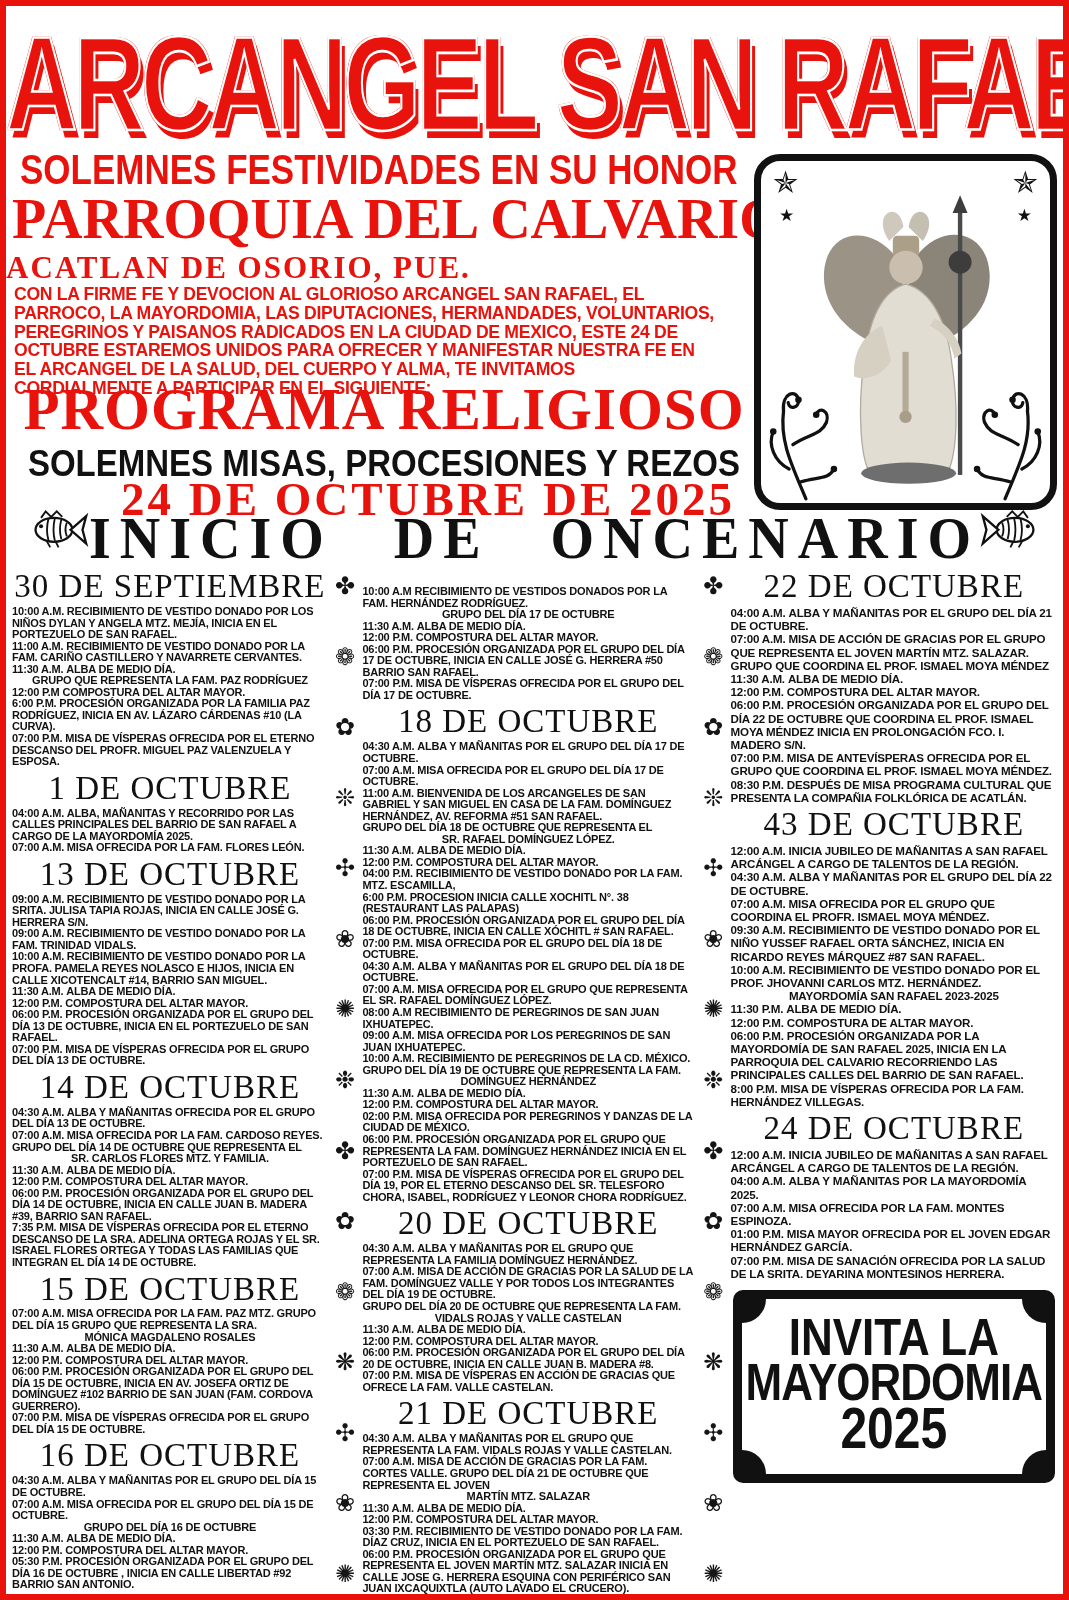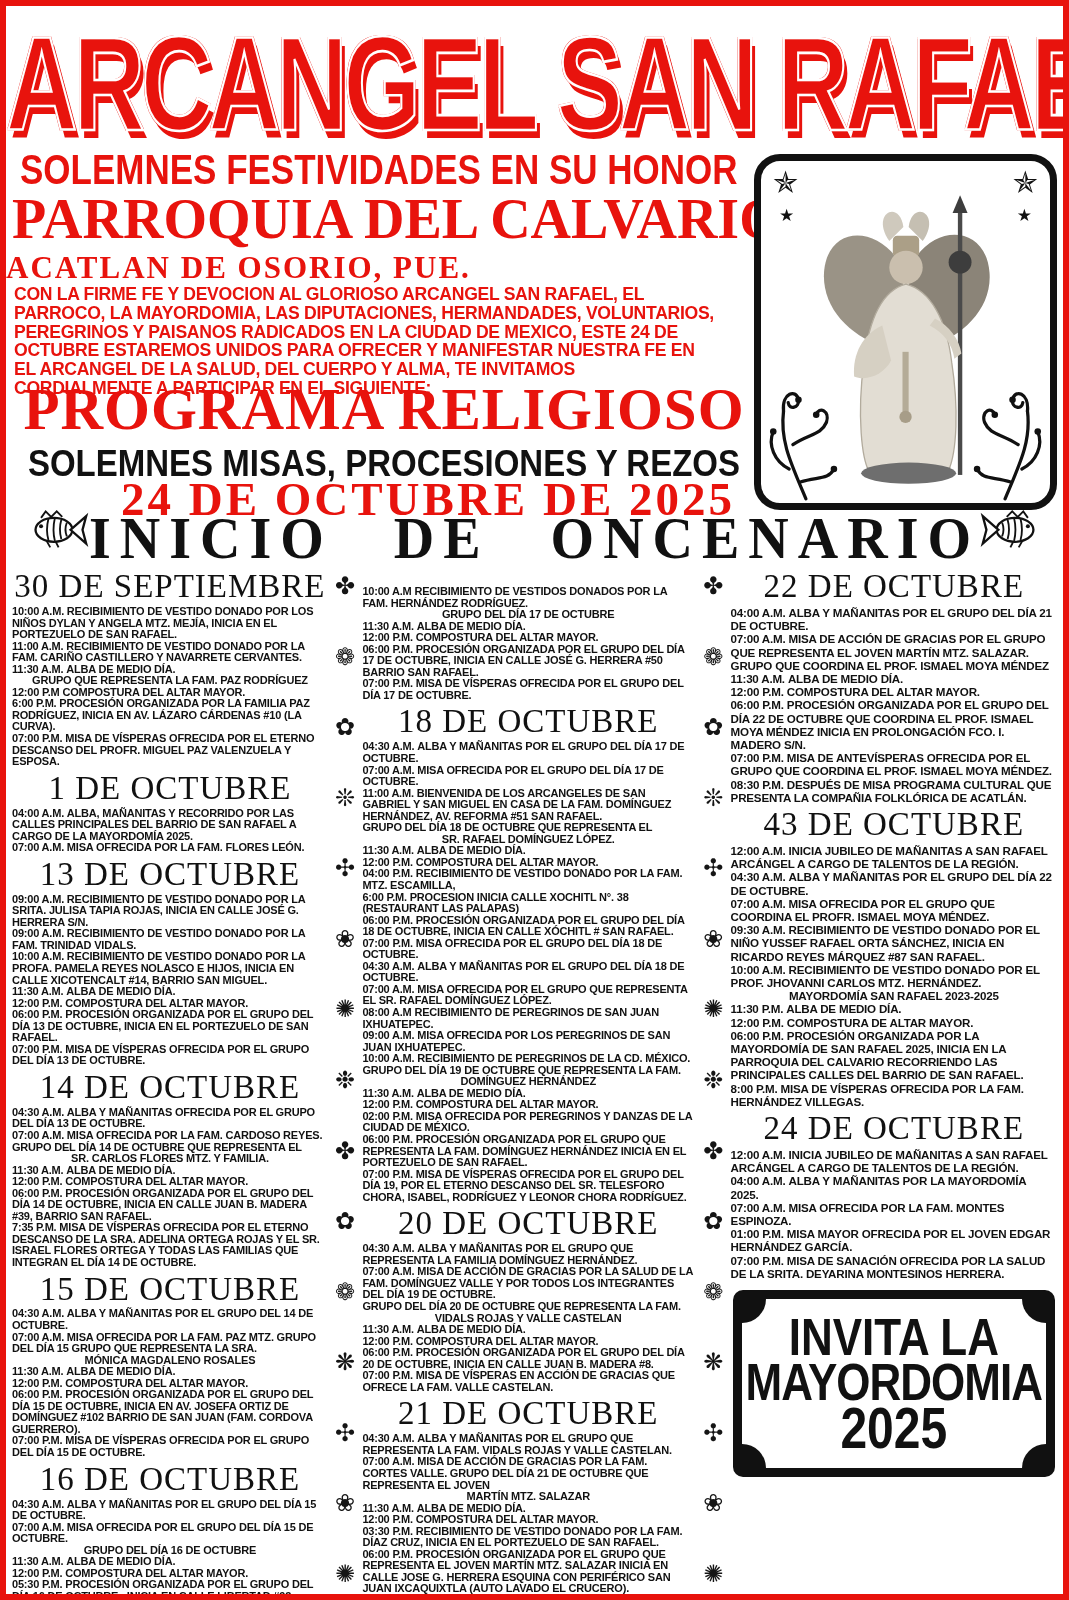--- a/index.html
+++ b/index.html
@@ -55,21 +55,21 @@
         align-items:center;padding:8px 0;font-family:"DejaVu Sans",sans-serif;font-size:24px;
         color:#151515;line-height:1;}
   .day-heading{font-family:"Liberation Serif",serif;font-weight:normal;font-size:33px;line-height:1.12;
         letter-spacing:1px;text-align:center;color:#111;margin:2px 0 1px;white-space:nowrap;}
   .entry{margin:0;color:#111;font-weight:bold;font-size:11px;line-height:1.05;letter-spacing:-0.2px;}
   .col3 .entry{font-size:11.6px;line-height:1.14;}
   .entry.center{text-align:center;}
   .entry .time{font-weight:800;}
   
   .ticket{position:relative;margin:10px 2px 0 2px;border:9px solid #111;border-radius:10px;
-        padding:16px 4px 14px;text-align:center;background:#fff;}
+        padding:16px 4px 20px;text-align:center;background:#fff;}
   .ticket .l1,.ticket .l2,.ticket .l3{font-weight:800;color:#111;line-height:1.02;
         transform:scaleY(1.18);transform-origin:center;}
   .ticket .l1{font-size:44px;}
   .ticket .l2{font-size:44px;letter-spacing:-1px;}
   .ticket .l3{font-size:48px;}
   .corner{position:absolute;width:24px;height:24px;background:#111;}
   .c-tl{top:0;left:0;border-radius:0 0 24px 0;}
   .c-tr{top:0;right:0;border-radius:0 0 0 24px;}
   .c-bl{bottom:0;left:0;border-radius:0 24px 0 0;}
   .c-br{bottom:0;right:0;border-radius:24px 0 0 0;}
@@ -183,21 +183,20 @@
         <p class="entry"><span class="time">07:00 P.M. </span>MISA DE VÍSPERAS OFRECIDA POR EL GRUPO DEL DÍA 13 DE OCTUBRE.</p>
         <div class="day-heading">14 DE OCTUBRE</div>
         <p class="entry"><span class="time">04:30 A.M. </span>ALBA Y MAÑANITAS OFRECIDA POR EL GRUPO DEL DÍA 13 DE OCTUBRE.</p>
         <p class="entry"><span class="time">07:00 A.M. </span>MISA OFRECIDA POR LA FAM. CARDOSO REYES. GRUPO DEL DÍA 14 DE OCTUBRE QUE REPRESENTA EL</p>
         <p class="entry center">SR. CARLOS FLORES MTZ. Y FAMILIA.</p>
         <p class="entry"><span class="time">11:30 A.M. </span>ALBA DE MEDIO DÍA.</p>
         <p class="entry"><span class="time">12:00 P.M. </span>COMPOSTURA DEL ALTAR MAYOR.</p>
         <p class="entry"><span class="time">06:00 P.M. </span>PROCESIÓN ORGANIZADA POR EL GRUPO DEL DÍA 14 DE OCTUBRE, INICIA EN CALLE JUAN B. MADERA #39, BARRIO SAN RAFAEL.</p>
         <p class="entry"><span class="time">7:35 P.M. </span>MISA DE VÍSPERAS OFRECIDA POR EL ETERNO DESCANSO DE LA SRA. ADELINA ORTEGA ROJAS Y EL SR. ISRAEL FLORES ORTEGA Y TODAS LAS FAMILIAS QUE INTEGRAN EL DÍA 14 DE OCTUBRE.</p>
         <div class="day-heading">15 DE OCTUBRE</div>
-        <p class="entry"><span class="time">04:30 A.M. </span>ALBA Y MAÑANITAS POR EL GRUPO DEL 14 DE OCTUBRE.</p>
         <p class="entry"><span class="time">07:00 A.M. </span>MISA OFRECIDA POR LA FAM. PAZ MTZ. GRUPO DEL DÍA 15 GRUPO QUE REPRESENTA LA SRA.</p>
         <p class="entry center">MÓNICA MAGDALENO  ROSALES</p>
         <p class="entry"><span class="time">11:30 A.M. </span>ALBA DE MEDIO DÍA.</p>
         <p class="entry"><span class="time">12:00 P.M. </span>COMPOSTURA DEL ALTAR MAYOR.</p>
         <p class="entry"><span class="time">06:00 P.M. </span>PROCESIÓN ORGANIZADA POR EL GRUPO DEL DÍA 15 DE OCTUBRE, INICIA EN AV. JOSEFA ORTIZ DE DOMÍNGUEZ #102 BARRIO DE SAN JUAN (FAM. CORDOVA GUERRERO).</p>
         <p class="entry"><span class="time">07:00 P.M. </span>MISA  DE VÍSPERAS OFRECIDA POR EL GRUPO DEL DÍA 15 DE  OCTUBRE.</p>
         <div class="day-heading">16 DE OCTUBRE</div>
         <p class="entry"><span class="time">04:30 A.M. </span>ALBA Y MAÑANITAS POR EL GRUPO DEL DÍA 15 DE OCTUBRE.</p>
         <p class="entry"><span class="time">07:00 A.M. </span>MISA OFRECIDA POR EL GRUPO DEL DÍA 15 DE OCTUBRE.</p>
         <p class="entry center">GRUPO DEL DÍA 16 DE OCTUBRE</p>

